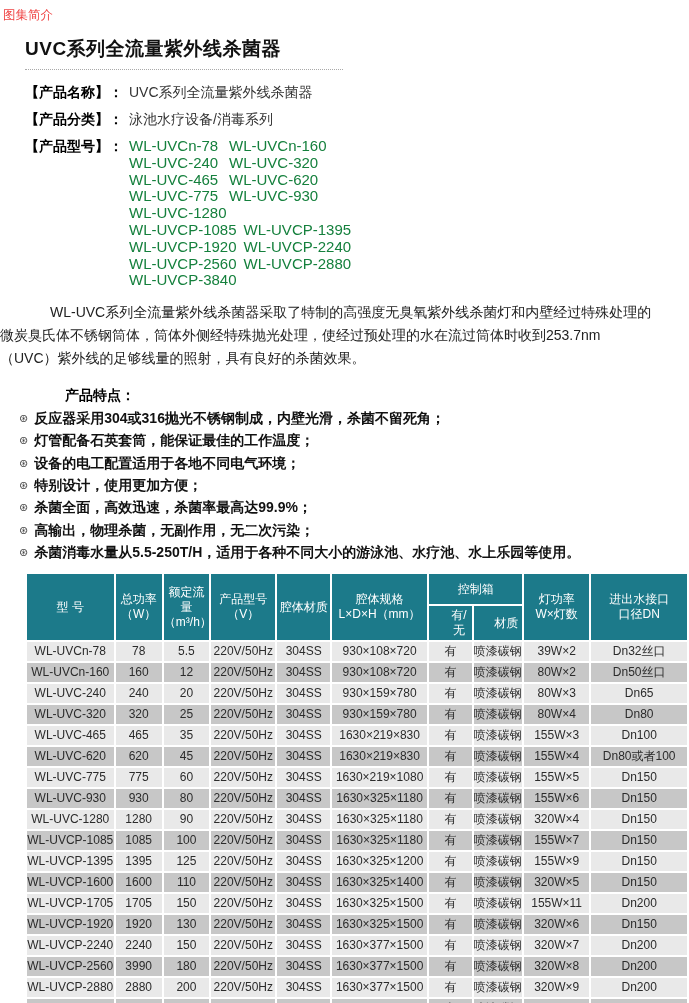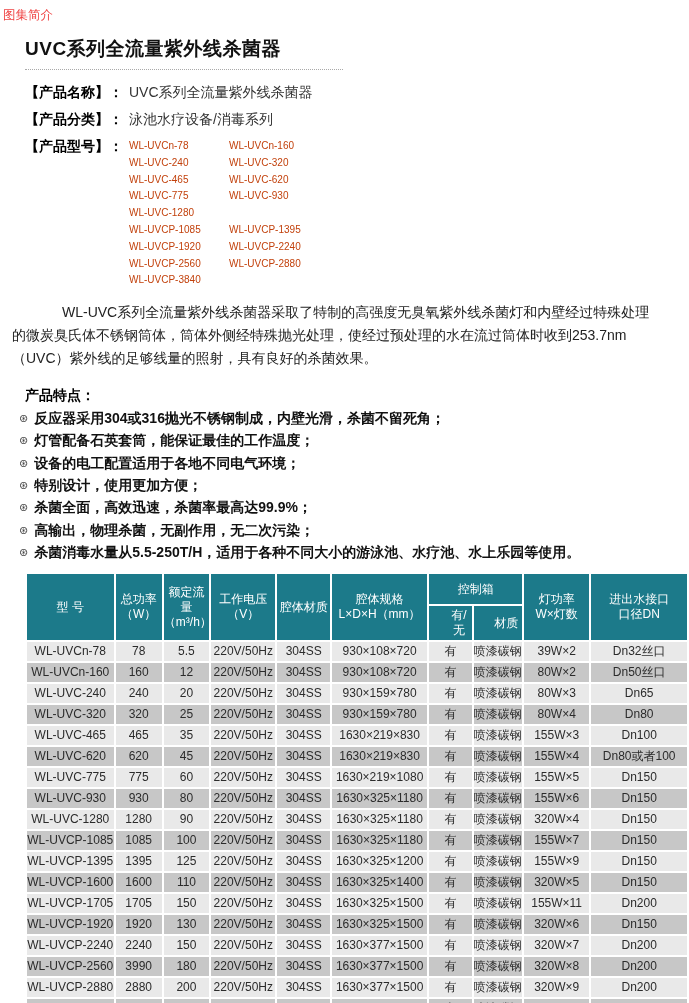--- a/index.html
+++ b/index.html
@@ -43,38 +43,38 @@
     margin:0 0 9px 0;
   }
   .info-label{
     font-weight:bold;
     color:#000;
     white-space:nowrap;
     width:104px;
     flex:none;
   }
   .info-value{color:#333;}
-  .model-list{line-height:16.8px;font-size:10px;color:#c2410c;}
+  .model-list{line-height:16.8px;font-size:15px;color:#15803d;}
   .model-row{white-space:nowrap;}
   .model{display:inline-block;min-width:93px;margin-right:7px;}
   .description{
     margin:12px 0 14px -25px;
     width:652px;
     font-size:14px;
     line-height:23px;
     color:#222;
     text-indent:50px;
-    padding-left:12px;
   }
   .features-heading{
     font-size:14px;
     font-weight:bold;
     color:#000;
     line-height:22px;
     margin-bottom:1px;
+    margin-left:40px;
   }
   .features-list{margin-left:-6px;}
   .feature-item{
     font-size:14px;
     font-weight:bold;
     color:#111;
     line-height:22.3px;
     white-space:nowrap;
   }
   .feature-item .bullet{
@@ -175,21 +175,21 @@
         <col style="width:65px">
       <col style="width:95px">
     </colgroup>
     <thead>
       <tr class="main-hrow">
         <th rowspan="2">型 号</th>
         <th rowspan="2">总功率
 （W）</th>
         <th rowspan="2">额定流量
 （m³/h）</th>
-        <th rowspan="2">工作电压
+        <th rowspan="2">产品型号
 （V）</th>
         <th rowspan="2">腔体材质</th>
         <th rowspan="2">腔体规格
 L×D×H（mm）</th>
         <th colspan="2">控制箱</th>
         <th rowspan="2">灯功率
 W×灯数</th>
         <th rowspan="2">进出水接口
 口径DN</th>
       </tr>

